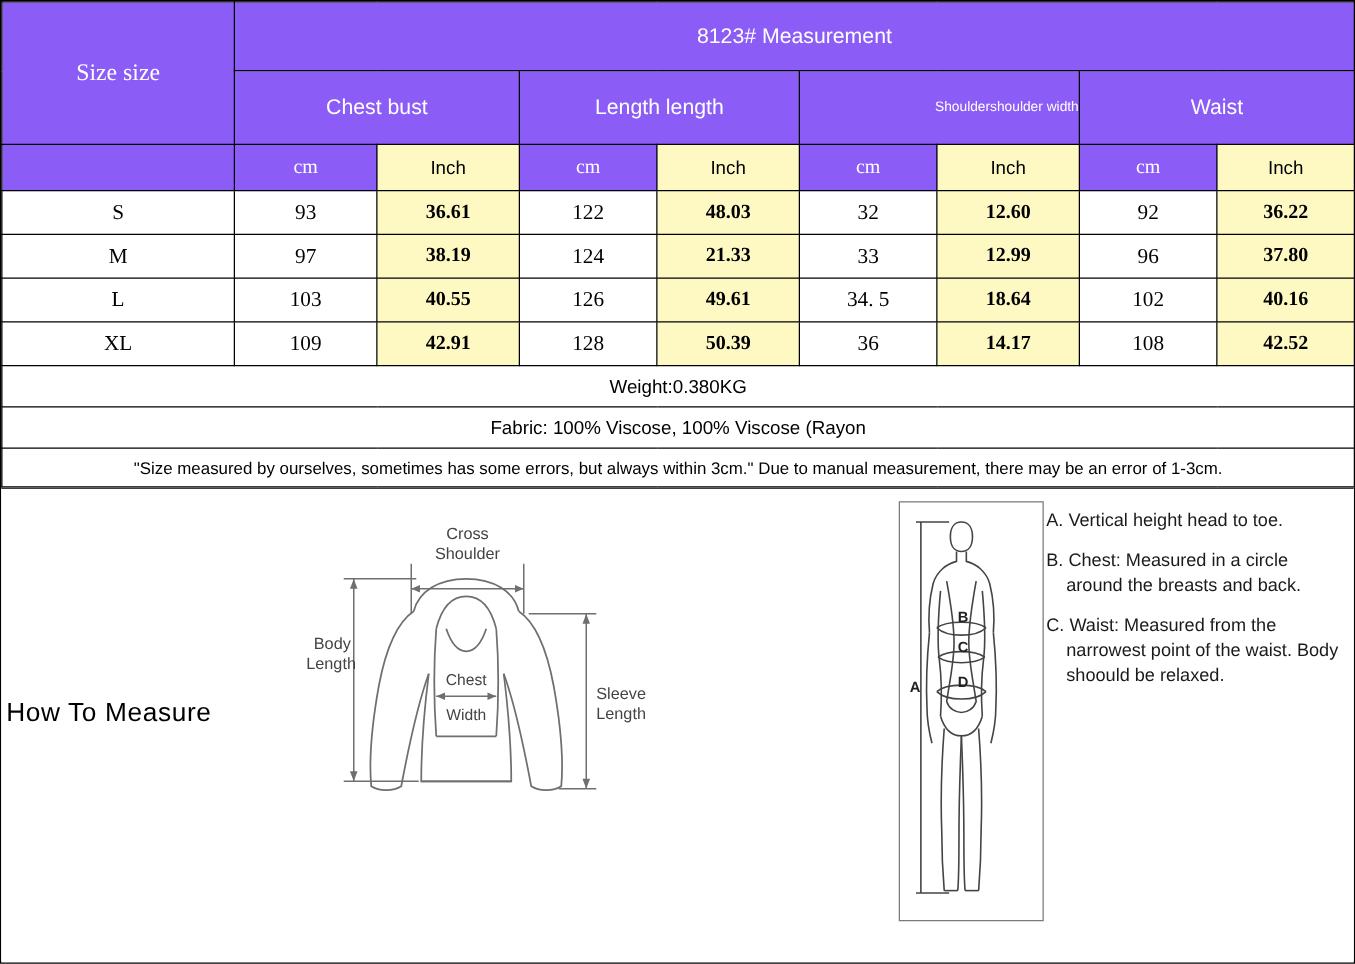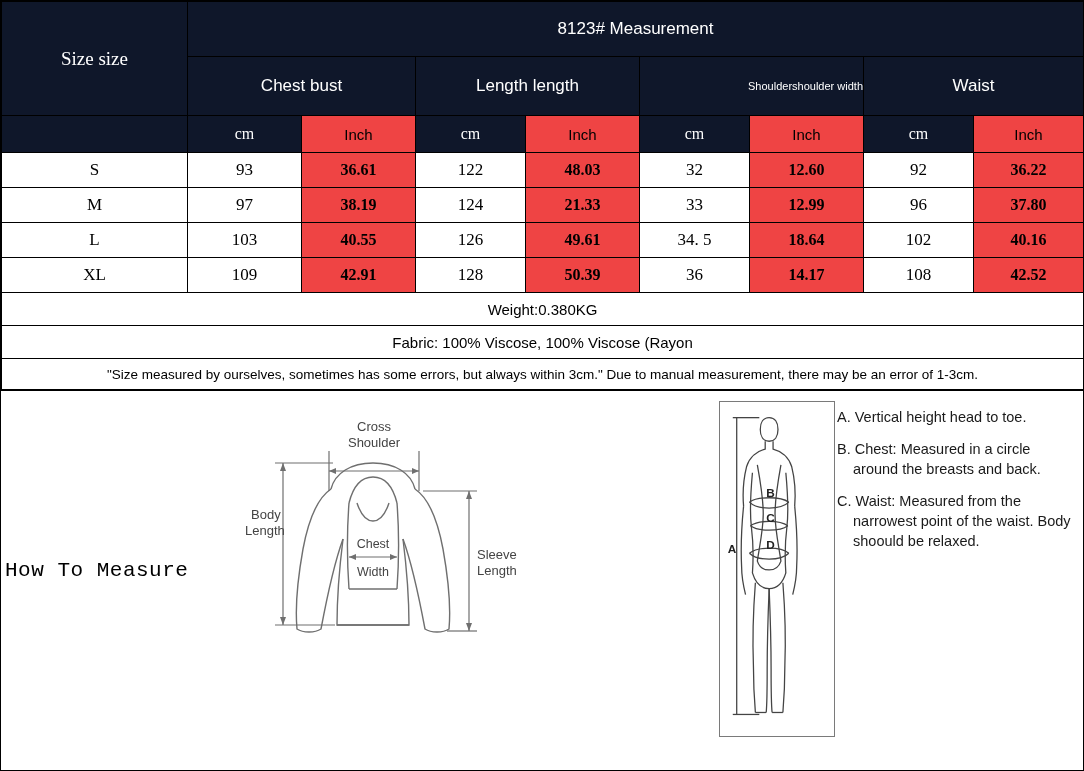--- a/index.html
+++ b/index.html
@@ -29,25 +29,25 @@
     width: 1082px;
   }
   table.meas td, table.meas th {
     border: 1px solid #000;
     text-align: center;
     vertical-align: middle;
     padding: 0;
     font-weight: normal;
   }
   .blk {
-    background: #0f172a;
+    background: #8b5cf6;
     color: #fff;
   }
   .yel {
-    background: #ef4444;
+    background: #fef9c3;
     color: #000;
     font-weight: bold;
   }
   .wht {
     background: #ffffff;
     color: #000;
   }
 
   .title-cell {
     height: 54px;
@@ -104,21 +104,21 @@
     width: 1082px;
     height: 379px;
     box-sizing: border-box;
     border-top: 1px solid #000;
     background: #fff;
   }
   .howto-label {
     position: absolute;
     left: 4px;
     top: 168px;
-    font-family: Liberation Mono, monospace;
+    font-family: Liberation Sans, sans-serif;
     font-size: 21px;
     letter-spacing: 0.5px;
     white-space: nowrap;
   }
   .fig-left {
     position: absolute;
     left: 222px;
     top: 20px;
     width: 300px;
     height: 250px;

